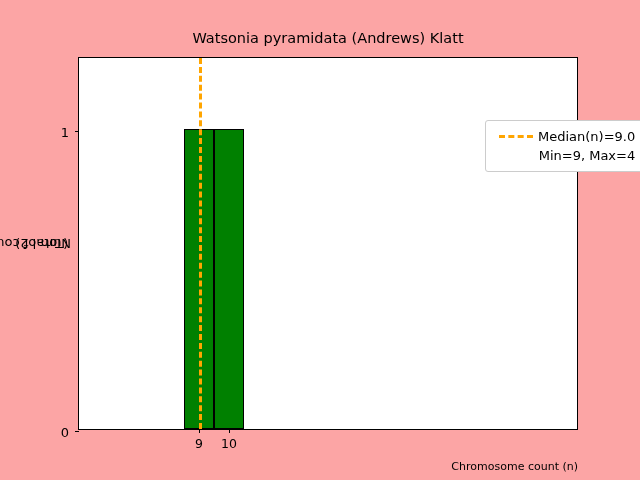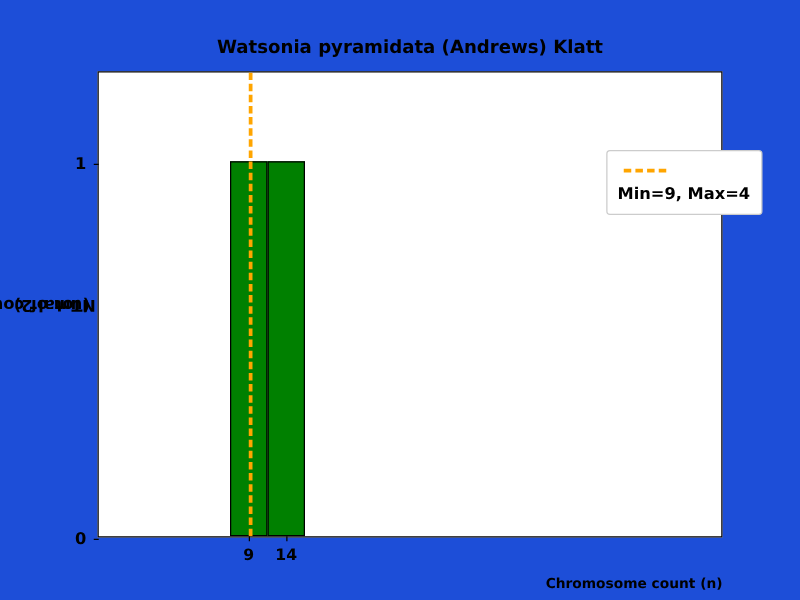--- a/index.html
+++ b/index.html
@@ -4,24 +4,23 @@
 <style>
   html, body {
     margin: 0;
     padding: 0;
     background: #ffffff;
   }
   #figure {
     position: relative;
     width: 640px;
     height: 480px;
-    background: #1d4ed8;
+    background: #fca5a5;
     font-family: "DejaVu Sans", sans-serif;
     overflow: hidden;
-    font-weight: bold;
   }
 
   
   #chart-title {
     position: absolute;
     left: 78px;
     top: 30px;
     width: 500px;
     text-align: center;
     font-size: 14.5px;
@@ -193,27 +192,28 @@
     <div id="ytick-0" class="ytick-mark" style="top: 373px;">
       <span class="ytick-label">0</span>
     </div>
     <div id="ytick-1" class="ytick-mark" style="top: 73.4016px;">
       <span class="ytick-label">1</span>
     </div>
 
     <div id="xtick-0" class="xtick-mark" style="left: 119.976px;"></div>
     <div id="xtick-1" class="xtick-mark" style="left: 149.97px;"></div>
     <div id="xticklabel-0" class="xtick-label" style="left: 119.976px;">9</div>
-    <div id="xticklabel-1" class="xtick-label" style="left: 149.97px;">14</div>
+    <div id="xticklabel-1" class="xtick-label" style="left: 149.97px;">10</div>
 
     <div id="legend">
       <div class="legend-row">
         <span class="legend-dash-cell">
           <span class="legend-dash"></span>
         </span>
+        <span class="legend-text">Median(n)=9.0</span>
       </div>
       <div class="legend-row legend-row-2">
         <span class="legend-text">Min=9, Max=4</span>
       </div>
     </div>
 
   </div>
 
   <div id="xlabel">Chromosome count (n)</div>
 

